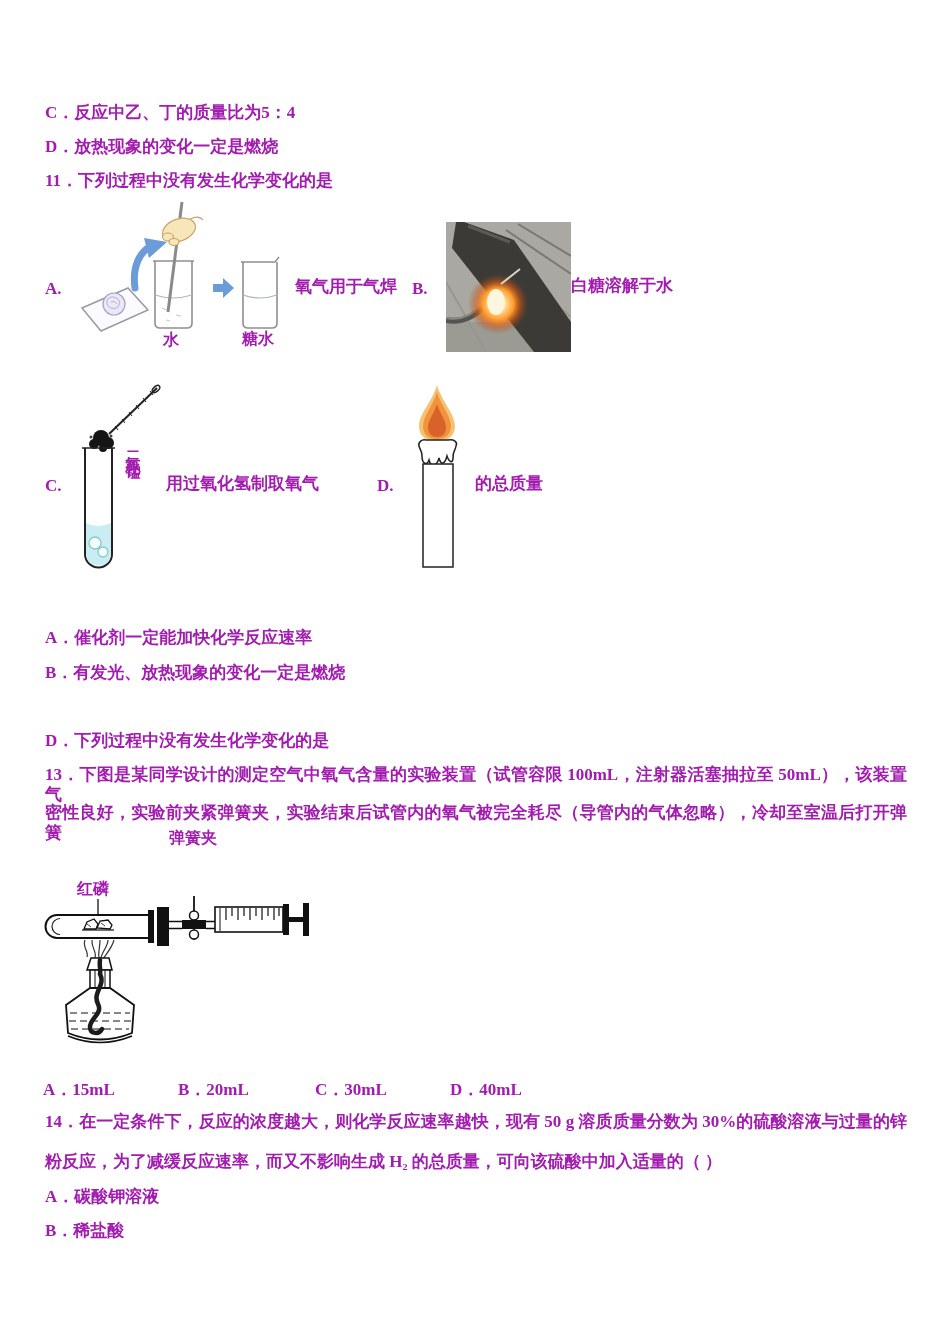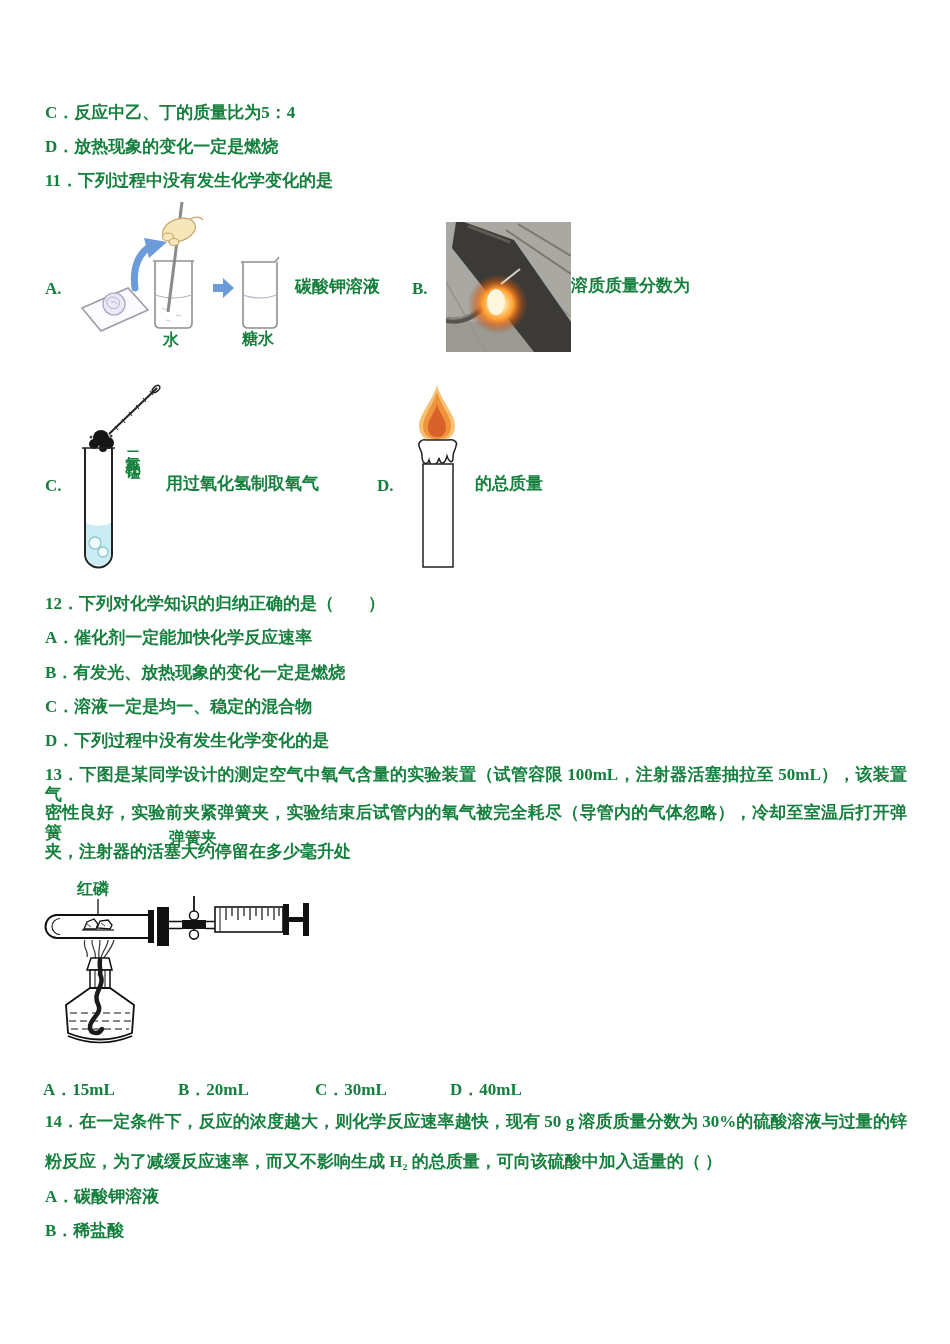--- a/index.html
+++ b/index.html
@@ -1,17 +1,17 @@
 <!DOCTYPE html>
 <html><head>
 <meta charset="utf-8">
 <style>
   html,body{margin:0;padding:0;background:#e8e8e8;}
   .page{position:relative;width:950px;height:1344px;background:#fff;margin:0 auto;
-        font-family:"Liberation Serif","DejaVu Serif",serif;font-weight:bold;color:#15803d;overflow:hidden;}
+        font-family:"Liberation Serif","DejaVu Serif",serif;font-weight:bold;color:#a21caf;overflow:hidden;}
   .t{position:absolute;font-size:17px;white-space:nowrap;line-height:1.2;}
   .just{white-space:normal;width:862px;text-align:justify;text-align-last:justify;}
   .small{font-size:16px;}
   .vlabel{position:absolute;writing-mode:vertical-rl;text-orientation:upright;
           font-size:15px;letter-spacing:4px;line-height:1;}
   svg{position:absolute;display:block;}
 </style>
 </head>
 <body>
 
@@ -49,21 +49,21 @@
     </g>
     <polygon points="135,84 145,84 145,78 156,88 145,98 145,92 135,92" fill="#6b9bd8"></polygon>
     <g>
       <path d="M165,62 L165,123 Q165,128 170,128 L194,128 Q199,128 199,123 L199,62" fill="none" stroke="#8f8f8f" stroke-width="1.6"></path>
       <path d="M163,62 L197,62 L201,57" stroke="#8f8f8f" fill="none" stroke-width="1.4"></path>
       <path d="M165,95 Q182,101 199,95" stroke="#aeb6c2" fill="none" stroke-width="1.2"></path>
     </g>
   </svg>
   <div class="t small" style="left:163px;top:330px">水</div>
   <div class="t small" style="left:242px;top:329px">糖水</div>
-  <div class="t" style="left:295px;top:277px">碳酸钾溶液</div>
+  <div class="t" style="left:295px;top:277px">氧气用于气焊</div>
 
   <div class="t" style="left:412px;top:279px">B.</div>
 
   <svg style="left:446px;top:222px" width="125" height="130" viewBox="0 0 125 130">
     <defs>
       <radialGradient id="glow" cx="50%" cy="50%" r="50%">
         <stop offset="0%" stop-color="#ffffff"></stop>
         <stop offset="25%" stop-color="#ffdf9a"></stop>
         <stop offset="52%" stop-color="#ff9c2e"></stop>
         <stop offset="75%" stop-color="#dc5a0f" stop-opacity="0.55"></stop>
@@ -79,21 +79,21 @@
     </g>
     <path d="M60,8 L125,52 M72,2 L125,34" stroke="#7b796f" stroke-width="2"></path>
     <g>
       <path d="M0,98 C20,102 32,90 44,80" stroke="#56544e" stroke-width="6" fill="none"></path>
       <path d="M0,96 C20,100 30,88 42,78" stroke="#8b8881" stroke-width="2" fill="none"></path>
     </g>
     <circle cx="52" cy="82" r="30" fill="url(#glow)"></circle>
     <ellipse cx="50" cy="80" rx="9" ry="13" fill="#fff6e0"></ellipse>
     <line x1="55" y1="62" x2="74" y2="47" stroke="#d8d4ca" stroke-width="2"></line>
   </svg>
-  <div class="t" style="left:571px;top:276px">溶质质量分数为</div>
+  <div class="t" style="left:571px;top:276px">白糖溶解于水</div>
 
   <div class="t" style="left:45px;top:476px">C.</div>
 
   <svg style="left:78px;top:382px" width="85" height="196" viewBox="0 0 85 196">
     <g>
       <line x1="79" y1="6" x2="31" y2="52" stroke="#222" stroke-width="2"></line>
       <path d="M72,9 l3,4 M65,16 l3,4 M58,23 l3,4 M51,30 l3,4 M44,37 l3,4 M37,44 l3,4" stroke="#222" stroke-width="1"></path>
       <ellipse cx="78" cy="7" rx="4.5" ry="2.5" transform="rotate(-42 78 7)" fill="none" stroke="#222" stroke-width="1.4"></ellipse>
       <g fill="#151515">
         <circle cx="23" cy="56" r="8"></circle>
@@ -121,29 +121,26 @@
     <g>
       <path d="M29,3 C24,20 11,32 11,44 C11,55 19,59 29,59 C39,59 47,55 47,44 C47,32 34,20 29,3 Z" fill="#f6c173"></path>
       <path d="M29,10 C25,24 15,34 15,44 C15,53 21,57 29,57 C37,57 43,53 43,44 C43,34 33,24 29,10 Z" fill="#ef943c"></path>
       <path d="M29,22 C26,32 20,38 20,45 C20,52 24,55 29,55 C34,55 38,52 38,45 C38,38 32,32 29,22 Z" fill="#d9622b"></path>
     </g>
     <path d="M11,64 C10,60 14,57 18,58 L40,58 C46,57 50,60 48,64 C47,70 45,68 45,76 C45,82 41,80 39,74 C37,82 33,84 31,76 C29,84 23,86 21,78 C19,84 14,82 14,74 C14,69 12,68 11,64 Z" fill="#fff" stroke="#222" stroke-width="1.5"></path>
     <rect x="15" y="82" width="30" height="103" fill="#fff" stroke="#222" stroke-width="1.5"></rect>
   </svg>
   <div class="t" style="left:475px;top:474px">的总质量</div>
 
-  <div class="t" style="left:45px;top:594px">12．下列对化学知识的归纳正确的是（　　）</div>
   <div class="t" style="left:45px;top:628px">A．催化剂一定能加快化学反应速率</div>
   <div class="t" style="left:45px;top:663px">B．有发光、放热现象的变化一定是燃烧</div>
-  <div class="t" style="left:45px;top:697px">C．溶液一定是均一、稳定的混合物</div>
   <div class="t" style="left:45px;top:731px">D．下列过程中没有发生化学变化的是</div>
 
   <div class="t just" style="left:45px;top:765px">13．下图是某同学设计的测定空气中氧气含量的实验装置（试管容限 100mL，注射器活塞抽拉至 50mL），该装置气</div>
   <div class="t just" style="left:45px;top:803px">密性良好，实验前夹紧弹簧夹，实验结束后试管内的氧气被完全耗尽（导管内的气体忽略），冷却至室温后打开弹簧</div>
-  <div class="t" style="left:45px;top:842px">夹，注射器的活塞大约停留在多少毫升处</div>
 
   <svg style="left:40px;top:872px" width="292" height="182" viewBox="0 0 292 182">
 
     <line x1="58" y1="27" x2="58" y2="49" stroke="#111" stroke-width="1.3"></line>
     <line x1="154" y1="24" x2="154" y2="44" stroke="#111" stroke-width="1.3"></line>
 
     <g>
       <path d="M108,43 L17,43 A11.5,11.5 0 0 0 17,66 L108,66" fill="#fff" stroke="#111" stroke-width="2"></path>
       <path d="M20,46.5 A8,8 0 0 0 20,62.5" fill="none" stroke="#111" stroke-width="1.1"></path>
     </g>

